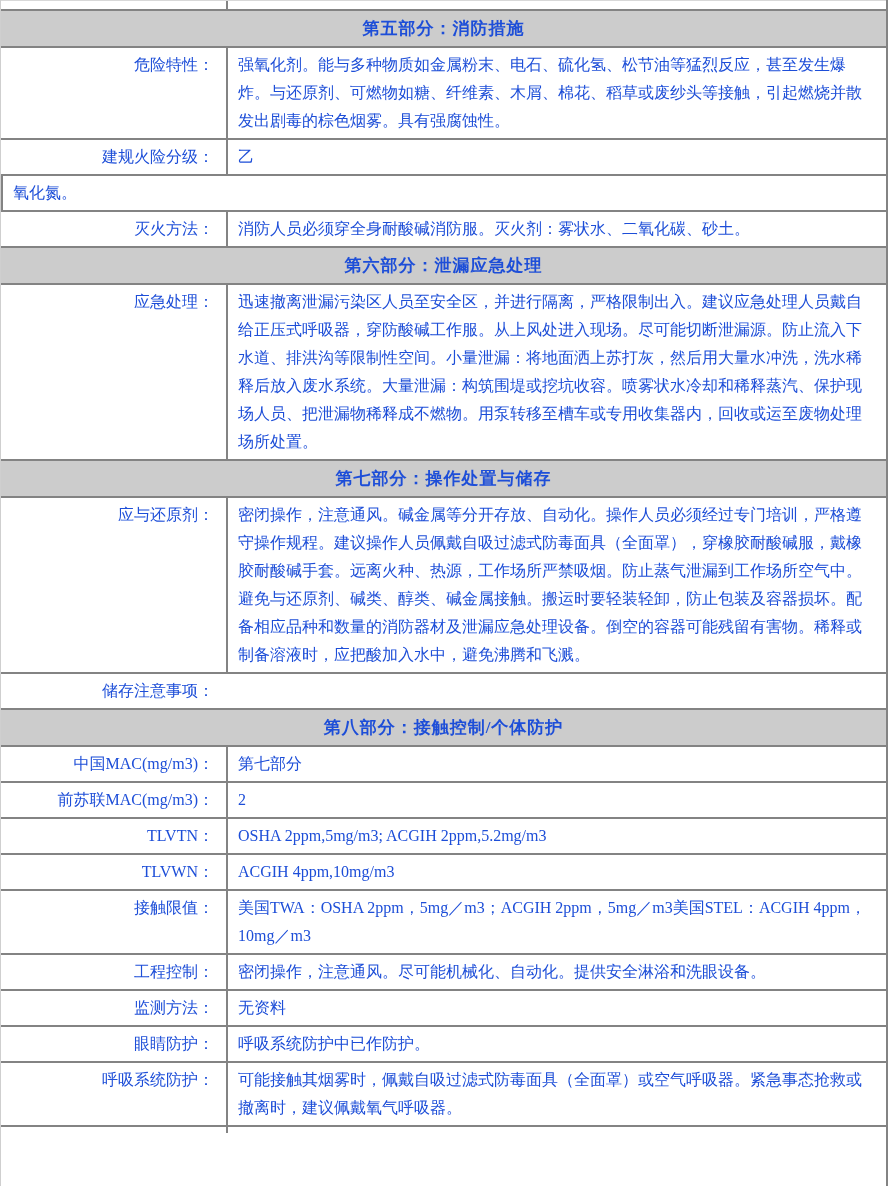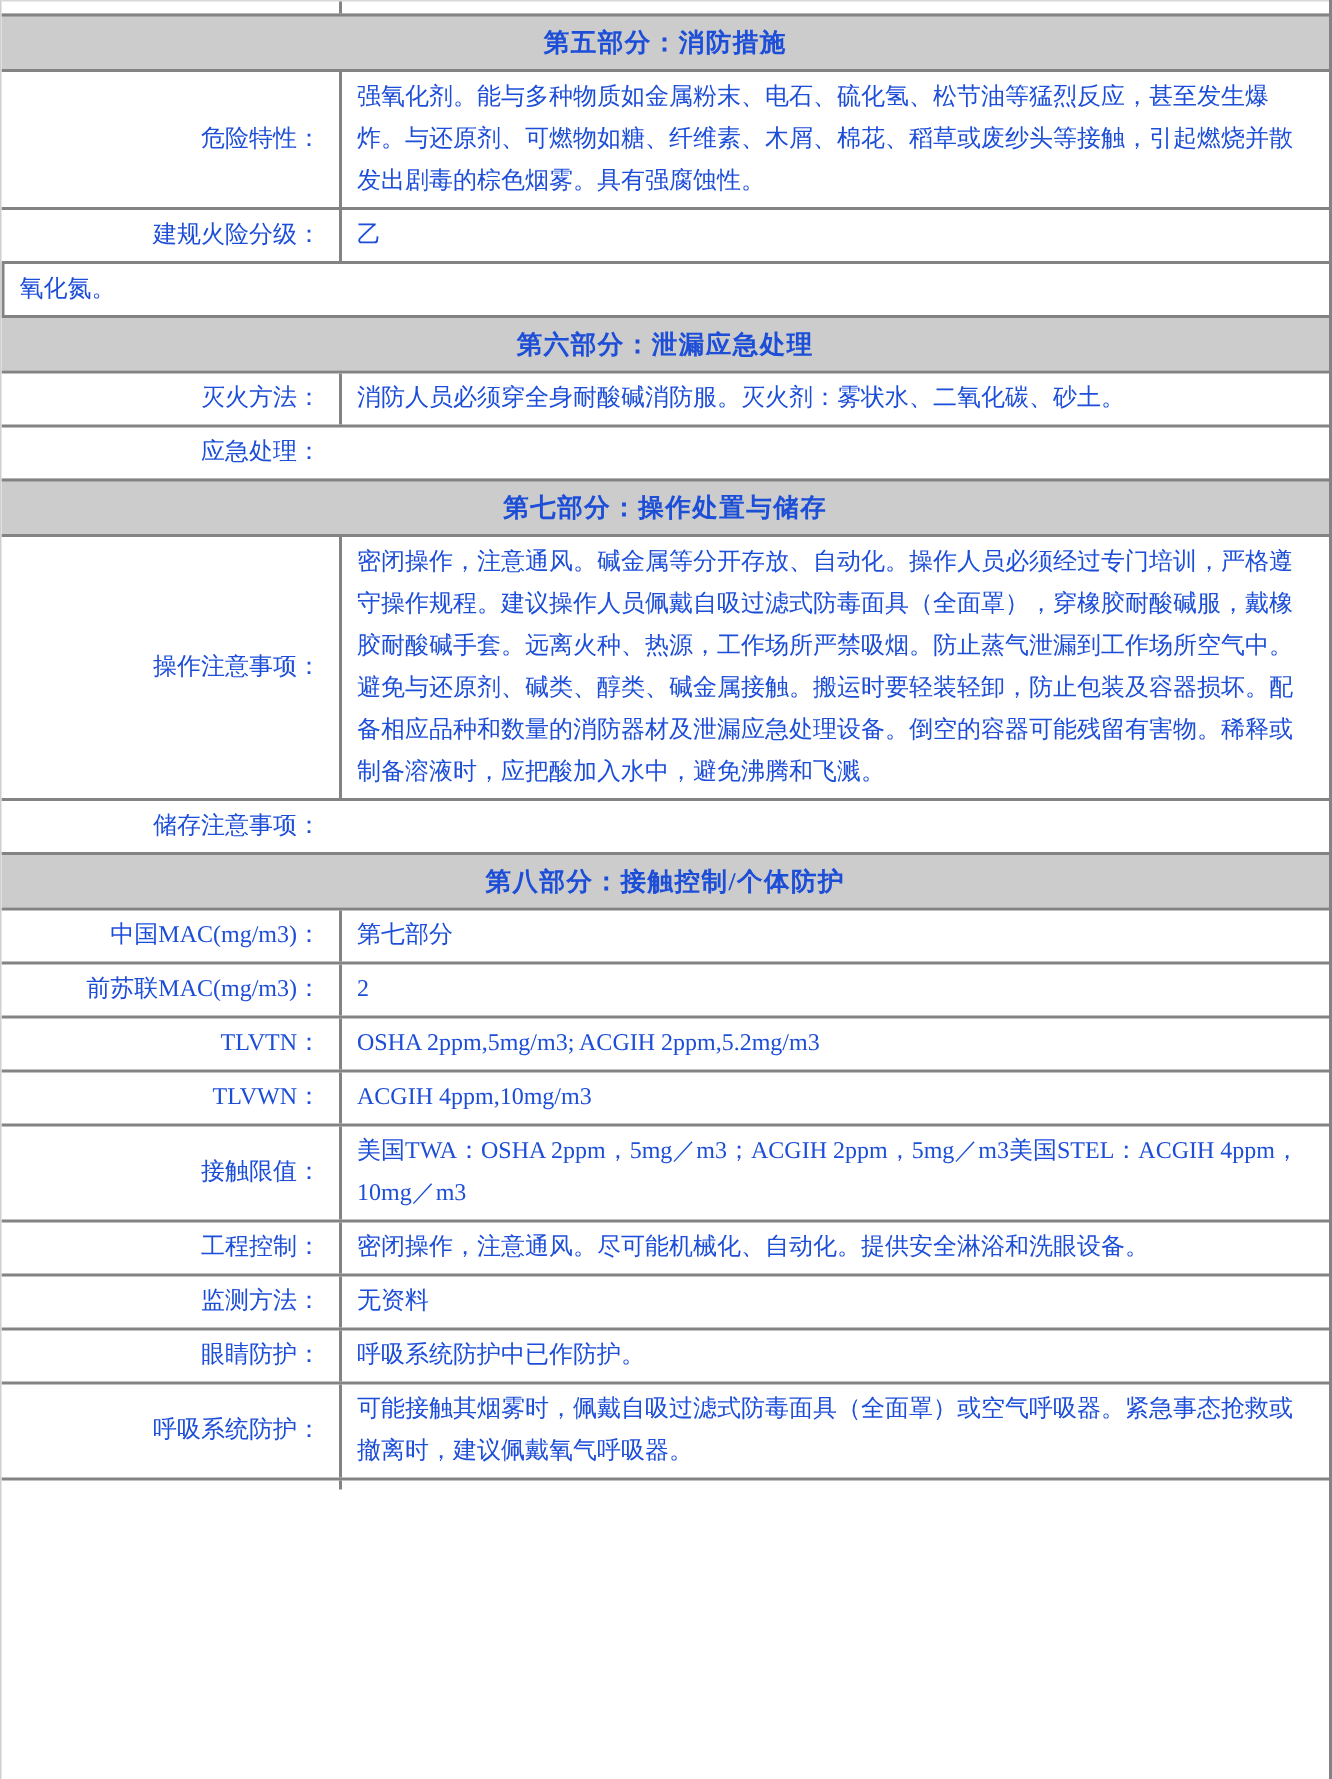--- a/index.html
+++ b/index.html
@@ -7,21 +7,21 @@
     width:888px;height:1186px;overflow:hidden;box-sizing:border-box;
     font-family:"Liberation Serif","DejaVu Serif",serif;
     color:#1d4ed8;background:#ffffff;
     border-left:1px solid #cfcfcf;border-right:2px solid #838383;
   }
   .row{display:flex;border-top:2px solid #838383;box-sizing:border-box;}
   .row.first{border-top:1px solid #d8d8d8;}
   .partial-top{height:9px;}
   .cell-label{
     width:225px;box-sizing:border-box;flex:0 0 225px;
-    display:flex;align-items:center;justify-content:flex-end;
+    display:flex;justify-content:flex-end;
     padding:3px 12px 3px 4px;font-size:16px;line-height:28px;
     text-align:right;
   }
   .cell-value{
     flex:1;box-sizing:border-box;border-left:2px solid #838383;
     padding:3px 12px 3px 10px;font-size:16px;line-height:28px;
     display:flex;align-items:center;
   }
   .cell-value > span{display:block;}
   .partial-top .cell-label,.partial-bottom .cell-label{padding:0;}
@@ -60,42 +60,45 @@
         <span>乙</span>
       </div>
   </div>
 
   <div class="row field">
     <div class="cell-value">
         <span>氧化氮。</span>
       </div>
   </div>
 
-  <div class="row sec-header">第六部分：泄漏应急处理</div>
-
   <div class="row field">
     <div class="cell-label">
         <span>灭火方法：</span>
       </div>
     <div class="cell-value">
         <span>消防人员必须穿全身耐酸碱消防服。灭火剂：雾状水、二氧化碳、砂土。</span>
       </div>
   </div>
 
+  <div class="row sec-header">第六部分：泄漏应急处理</div>
+
   <div class="row field">
     <div class="cell-label">
         <span>应急处理：</span>
+      </div>
+    <div class="cell-value">
+        <span>迅速撤离泄漏污染区人员至安全区，并进行隔离，严格限制出入。建议应急处理人员戴自给正压式呼吸器，穿防酸碱工作服。从上风处进入现场。尽可能切断泄漏源。防止流入下水道、排洪沟等限制性空间。小量泄漏：将地面洒上苏打灰，然后用大量水冲洗，洗水稀释后放入废水系统。大量泄漏：构筑围堤或挖坑收容。喷雾状水冷却和稀释蒸汽、保护现场人员、把泄漏物稀释成不燃物。用泵转移至槽车或专用收集器内，回收或运至废物处理场所处置。</span>
       </div>
   </div>
 
   <div class="row sec-header">第七部分：操作处置与储存</div>
 
   <div class="row field">
     <div class="cell-label">
-        <span>操作注意事项：</span>
+        <span>应与还原剂：</span>
       </div>
     <div class="cell-value">
         <span>密闭操作，注意通风。碱金属等分开存放、自动化。操作人员必须经过专门培训，严格遵守操作规程。建议操作人员佩戴自吸过滤式防毒面具（全面罩），穿橡胶耐酸碱服，戴橡胶耐酸碱手套。远离火种、热源，工作场所严禁吸烟。防止蒸气泄漏到工作场所空气中。避免与还原剂、碱类、醇类、碱金属接触。搬运时要轻装轻卸，防止包装及容器损坏。配备相应品种和数量的消防器材及泄漏应急处理设备。倒空的容器可能残留有害物。稀释或制备溶液时，应把酸加入水中，避免沸腾和飞溅。</span>
       </div>
   </div>
 
   <div class="row field">
     <div class="cell-label">
         <span>储存注意事项：</span>
       </div>

